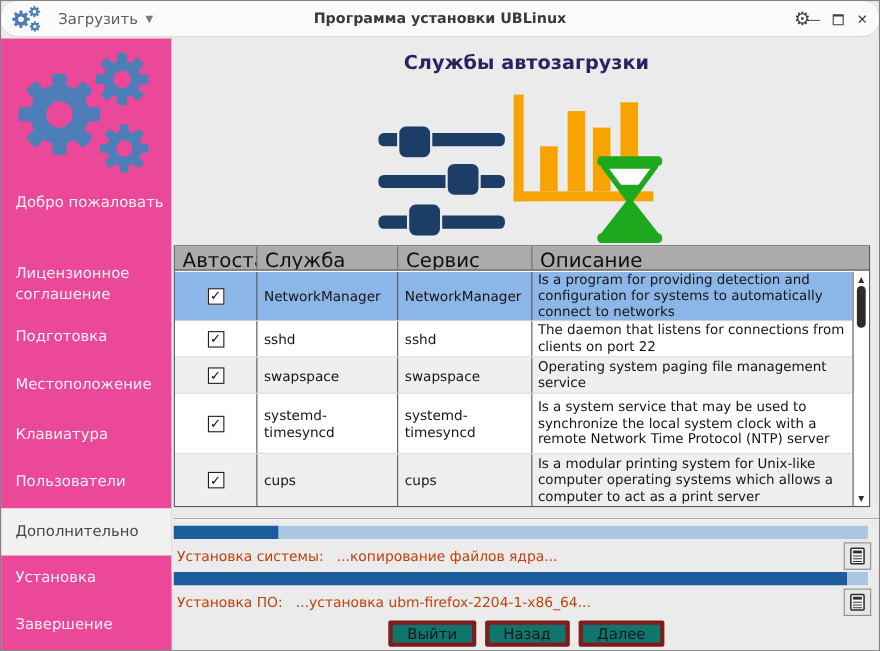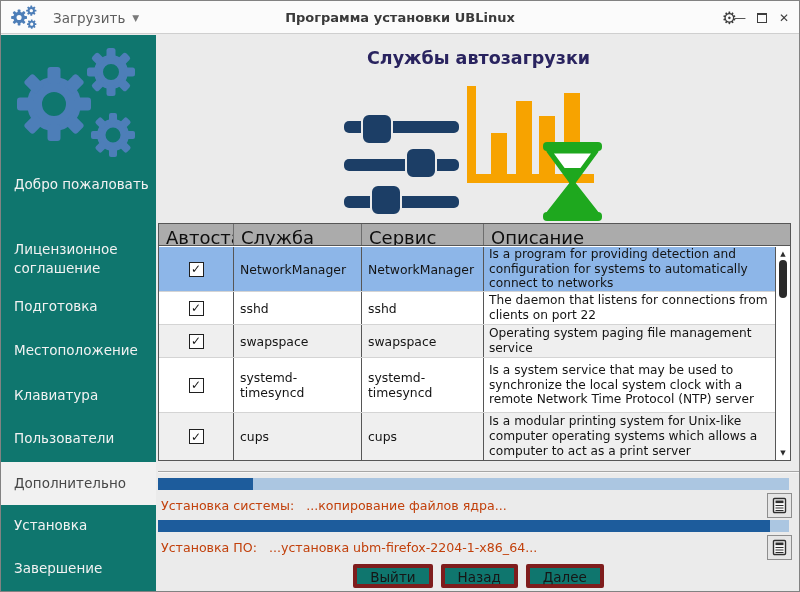--- a/index.html
+++ b/index.html
@@ -5,35 +5,35 @@
   html,body { margin:0; padding:0; background:#d6d6d6; }
   * { box-sizing:border-box; }
   .win {
     position:relative; width:800px; height:592px;
     border:1px solid #828282; background:#ebebeb;
     font-family:"DejaVu Sans","Liberation Sans",sans-serif;
     overflow:hidden;
   }
   
   .titlebar { position:absolute; left:0; top:0; width:100%; height:33px;
-    background:#fbfbfb; border-bottom:1px solid #cfcfcf; }
+    background:#fbfbfb; border-bottom:1px solid #cfcfcf;border-radius:16px; }
   .logo { position:absolute; left:8px; top:3px; }
   .load-btn { position:absolute; left:52px; top:0; height:33px; display:flex; align-items:center;
     gap:7px; color:#5e5e5e; font-size:13.5px; cursor:default; }
   .load-caret { font-size:9px; color:#7a7a7a; }
   .win-title { position:absolute; left:0; right:0; top:0; height:33px; display:flex;
     align-items:center; justify-content:center; font-size:13px; font-weight:bold; color:#3a3a3a; }
   .settings-gear { position:absolute; right:62px; top:0; height:33px; display:flex;
     align-items:center; font-size:17px; color:#3d3d3d; }
   .win-controls { position:absolute; right:8px; top:0; height:33px; display:flex;
     align-items:center; gap:10px; color:#3d3d3d; }
   .wc { width:14px; text-align:center; font-size:12px; line-height:12px; }
   .wc-max { width:10px; height:10px; border:1.5px solid #3d3d3d; border-top-width:2.5px; }
   
-  .sidebar { position:absolute; left:0; top:34px; width:155px; height:558px; background:#0f766e; }
+  .sidebar { position:absolute; left:0; top:34px; width:155px; height:558px; background:#ec4899; }
   .side-gears { position:absolute; left:6px; top:8px; }
   .side-item { position:absolute; left:0; width:155px; padding-left:13px; color:#f2f2f2;
     font-size:13.5px; line-height:19px; cursor:default; }
   .side-item.active { background:#f1f1f1; color:#474747; height:43px; display:flex;
     align-items:center; padding-left:13px; }
   
   .content { position:absolute; left:155px; top:34px; width:645px; height:486px; background:#ebebeb; }
   .heading { position:absolute; left:0; right:0; top:13px; text-align:center;
     font-size:17.5px; font-weight:bold; color:#29235f; }
   .illu { position:absolute; left:185px; top:46px; }

